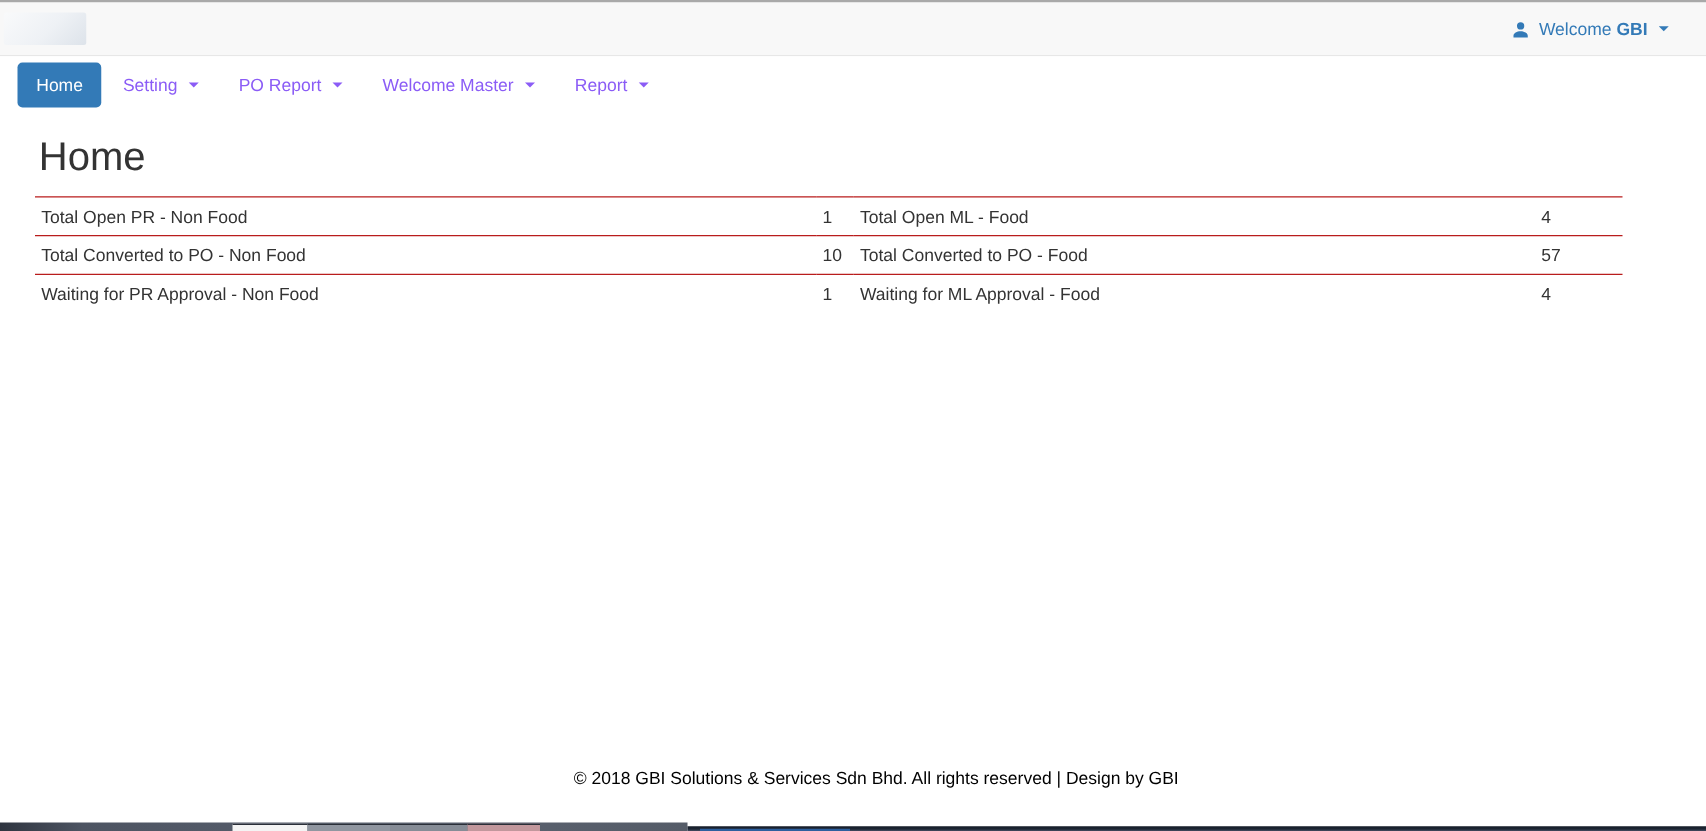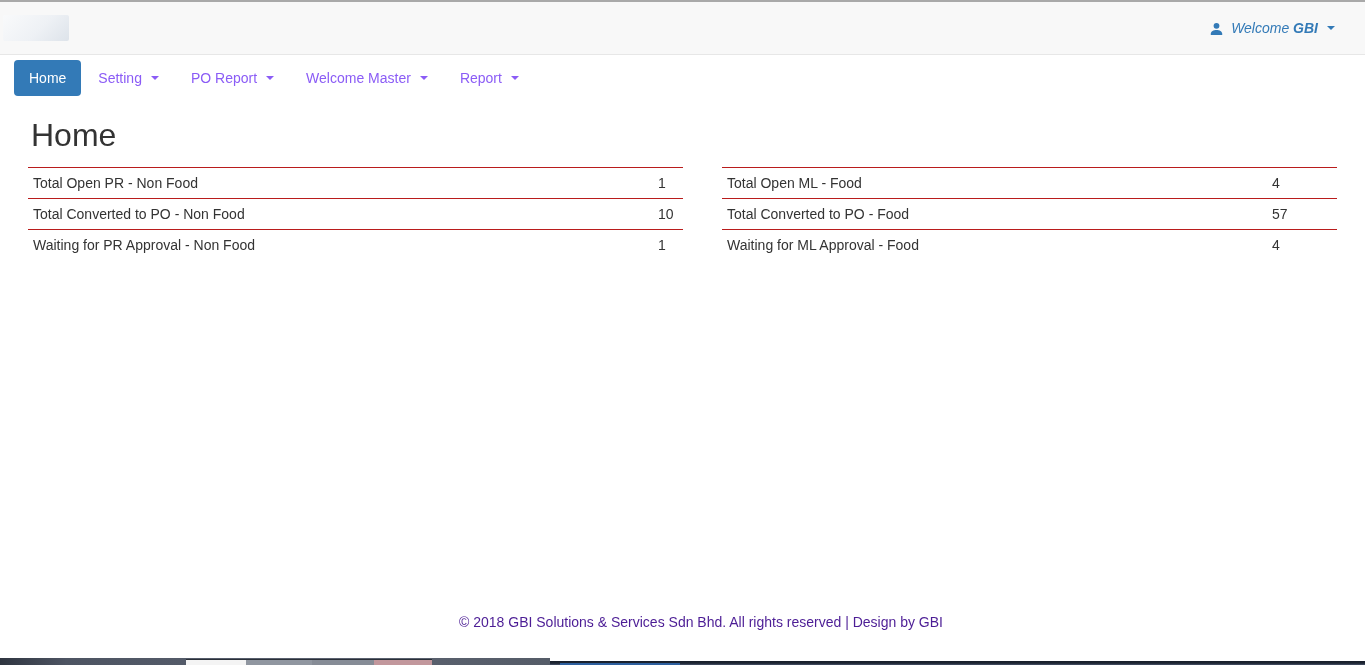--- a/index.html
+++ b/index.html
@@ -8,28 +8,27 @@
     width: 1365px; height: 665px;
     font-family: "Liberation Sans", sans-serif;
     background: #ffffff;
     position: relative;
     overflow: hidden;
   }
   .top-edge-line { height: 2px; background: #a9a9a9; width: 100%; }
 
   
   .header {
-    height: 53px;
+    height: 43px;
     background: #f8f8f8;
     border-bottom: 1px solid #e7e7e7;
     display: flex;
     align-items: center;
     justify-content: space-between;
     padding: 0 30px 0 3px;
-    font-style: italic;
   }
   .logo {
     width: 66px; height: 26px;
     border-radius: 2px;
     background: linear-gradient(135deg, #f9fafb 0%, #eef1f5 55%, #dde3ea 100%);
   }
   .user-menu {
     display: flex; align-items: center;
     color: #337ab7; font-size: 14px;
     cursor: pointer; gap: 7px;
@@ -79,32 +78,32 @@
     margin-top: 14px;
   }
   .stats-table { border-collapse: collapse; font-size: 14px; color: #333333; }
   .stats-table td {
     border-top: 1px solid #b91c1c;
     padding: 5px;
     line-height: 20px;
     vertical-align: top;
   }
   .stats-table.left-table  { width: 655px; }
-  .stats-table.right-table { width: 615px; margin-left: 39px; }
+  .stats-table.right-table { width: 615px; }
   .left-table  td.value-cell { width: 30px; }
   .right-table td.value-cell { width: 70px; }
 
   
   .footer {
     position: absolute;
     left: 0; top: 614px;
     width: 100%;
     text-align: center;
     font-size: 14px;
-    color: #4c1d95;
+    color: #000000;
     padding-left: 37px;
   }
 
   
   .bottom-sliver { position: absolute; bottom: 0; left: 0; width: 100%; height: 7px; }
   .sliver-seg { position: absolute; bottom: 0; }
   .seg-left      { left: 0;      width: 550px;  height: 7px; background: linear-gradient(90deg, #2f3540 0%, #4d5462 12%, #5b6270 60%, #555c68 100%); }
   .seg-white     { left: 186px;  width: 60px;   height: 6px; background: #f4f4f4; border-top: 1px solid #2a2f38; }
   .seg-gray1     { left: 246px;  width: 66px;   height: 6px; background: #9096a0; border-top: 1px solid #2a2f38; }
   .seg-gray2     { left: 312px;  width: 62px;   height: 6px; background: #868c96; border-top: 1px solid #2a2f38; }

